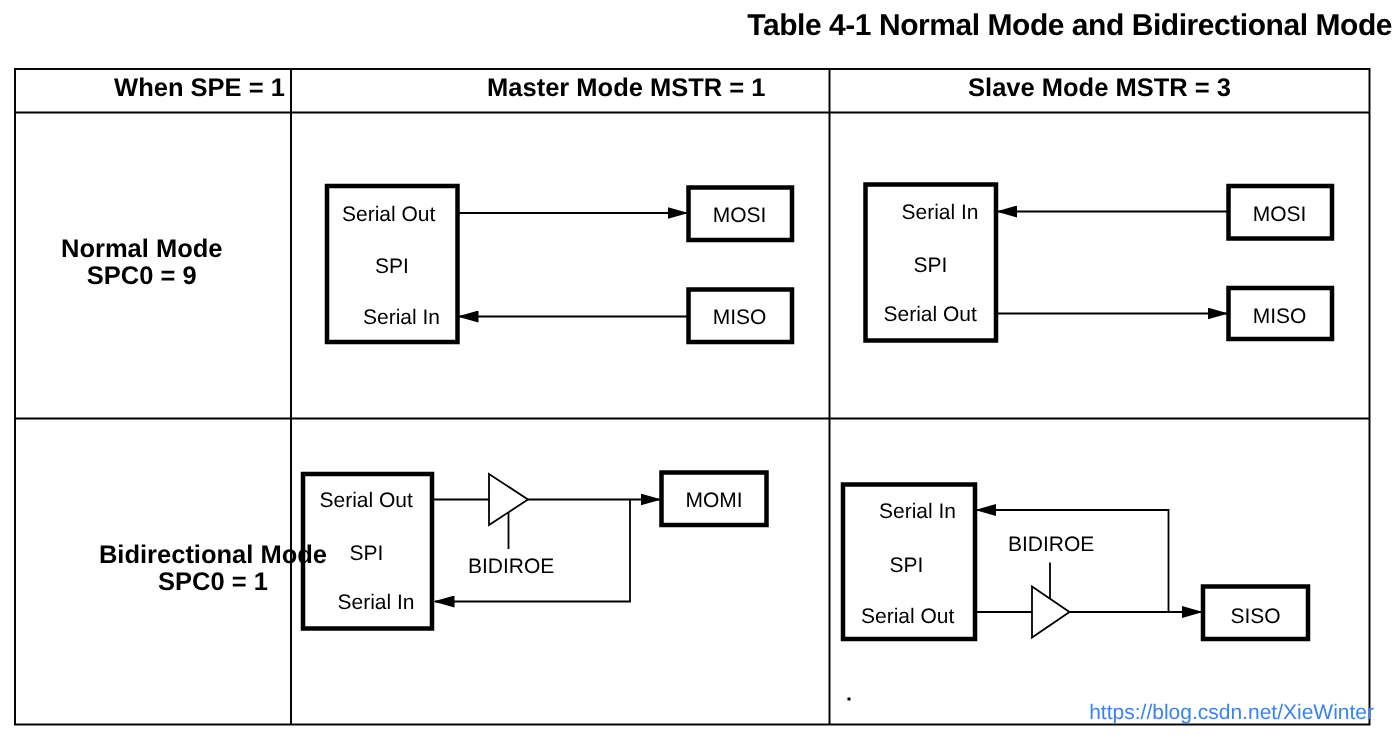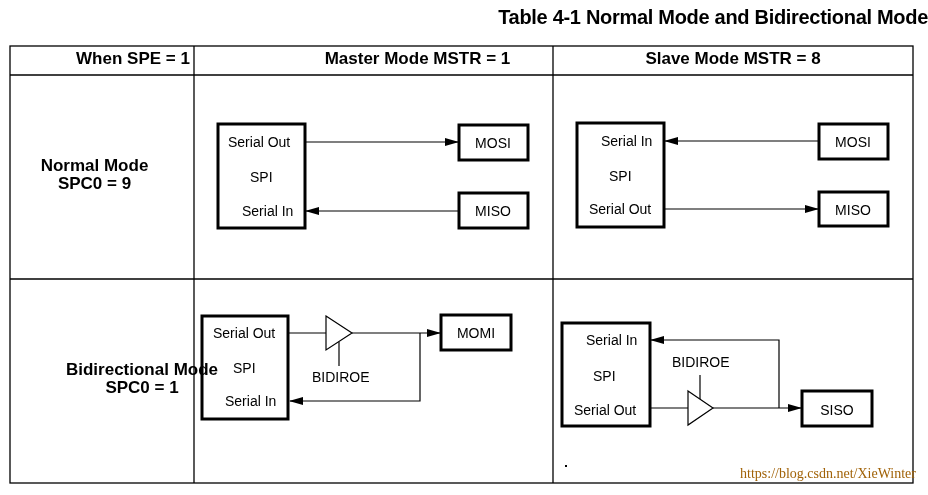--- a/index.html
+++ b/index.html
@@ -3,21 +3,21 @@
 <meta charset="utf-8">
 <style>
   html, body { margin:0; padding:0; background:#ffffff; }
   body { width:928px; height:495px; position:relative; overflow:hidden; font-family:"Liberation Sans", sans-serif; color:#000; }
   .title { position:absolute; left:0; top:6px; width:928px; text-align:right; font-size:20px; font-weight:bold; letter-spacing:-0.3px; }
   .tbl { position:absolute; left:0; top:0; }
   .hdr { position:absolute; font-weight:bold; font-size:17px; text-align:center; }
   .rowlbl { position:absolute; font-weight:bold; font-size:17px; text-align:center; line-height:18px; }
   svg text { font-family:"Liberation Sans", sans-serif; }
   .lbl { font-size:14px; fill:#000; }
-  .watermark { position:absolute; right:12px; top:466px; font-size:14px; color:#a16207;font-family:Liberation Serif, serif; }
+  .watermark { position:absolute; right:12px; top:466px; font-size:14px; color:#3b82f6; }
 </style>
 </head>
 <body>
 
 <div class="title">Table 4-1 Normal Mode and Bidirectional Mode</div>
 
 <svg class="tbl" width="928" height="495">
   <defs>
     <marker id="arr" markerWidth="14" markerHeight="8" refX="13" refY="4" orient="auto" markerUnits="userSpaceOnUse">
       <path d="M0,0 L14,4 L0,8 Z" fill="#000"></path>
@@ -85,21 +85,21 @@
     <path d="M688,391 L713,408 L688,425 Z" fill="#fff" stroke="#000" stroke-width="1.2"></path>
     <line x1="713" y1="408" x2="801" y2="408" stroke="#000" stroke-width="1.2" marker-end="url(#arr)"></line>
     <rect x="802" y="391" width="70" height="35" fill="none" stroke="#000" stroke-width="3"></rect>
     <text class="lbl" x="837" y="415" text-anchor="middle">SISO</text>
     <rect x="565" y="465" width="2" height="2" fill="#000"></rect>
   </g>
 </svg>
 
 <div class="hdr" style="left:10px;top:49px;width:222px;margin-left:12px;">When SPE = 1</div>
 <div class="hdr" style="left:194px;top:49px;width:359px;padding-left:44px;">Master Mode MSTR = 1</div>
-<div class="hdr" style="left:553px;top:49px;width:360px;">Slave Mode MSTR = 8</div>
+<div class="hdr" style="left:553px;top:49px;width:360px;">Slave Mode MSTR = 3</div>
 
 <div class="rowlbl" style="left:10px;top:157px;width:169px;">
   <div>Normal Mode</div>
   <div>SPC0 = 9</div>
 </div>
 <div class="rowlbl" style="left:10px;top:361px;width:184px;padding-left:40px;">
   <div>Bidirectional Mode</div>
   <div>SPC0 = 1</div>
 </div>
 

